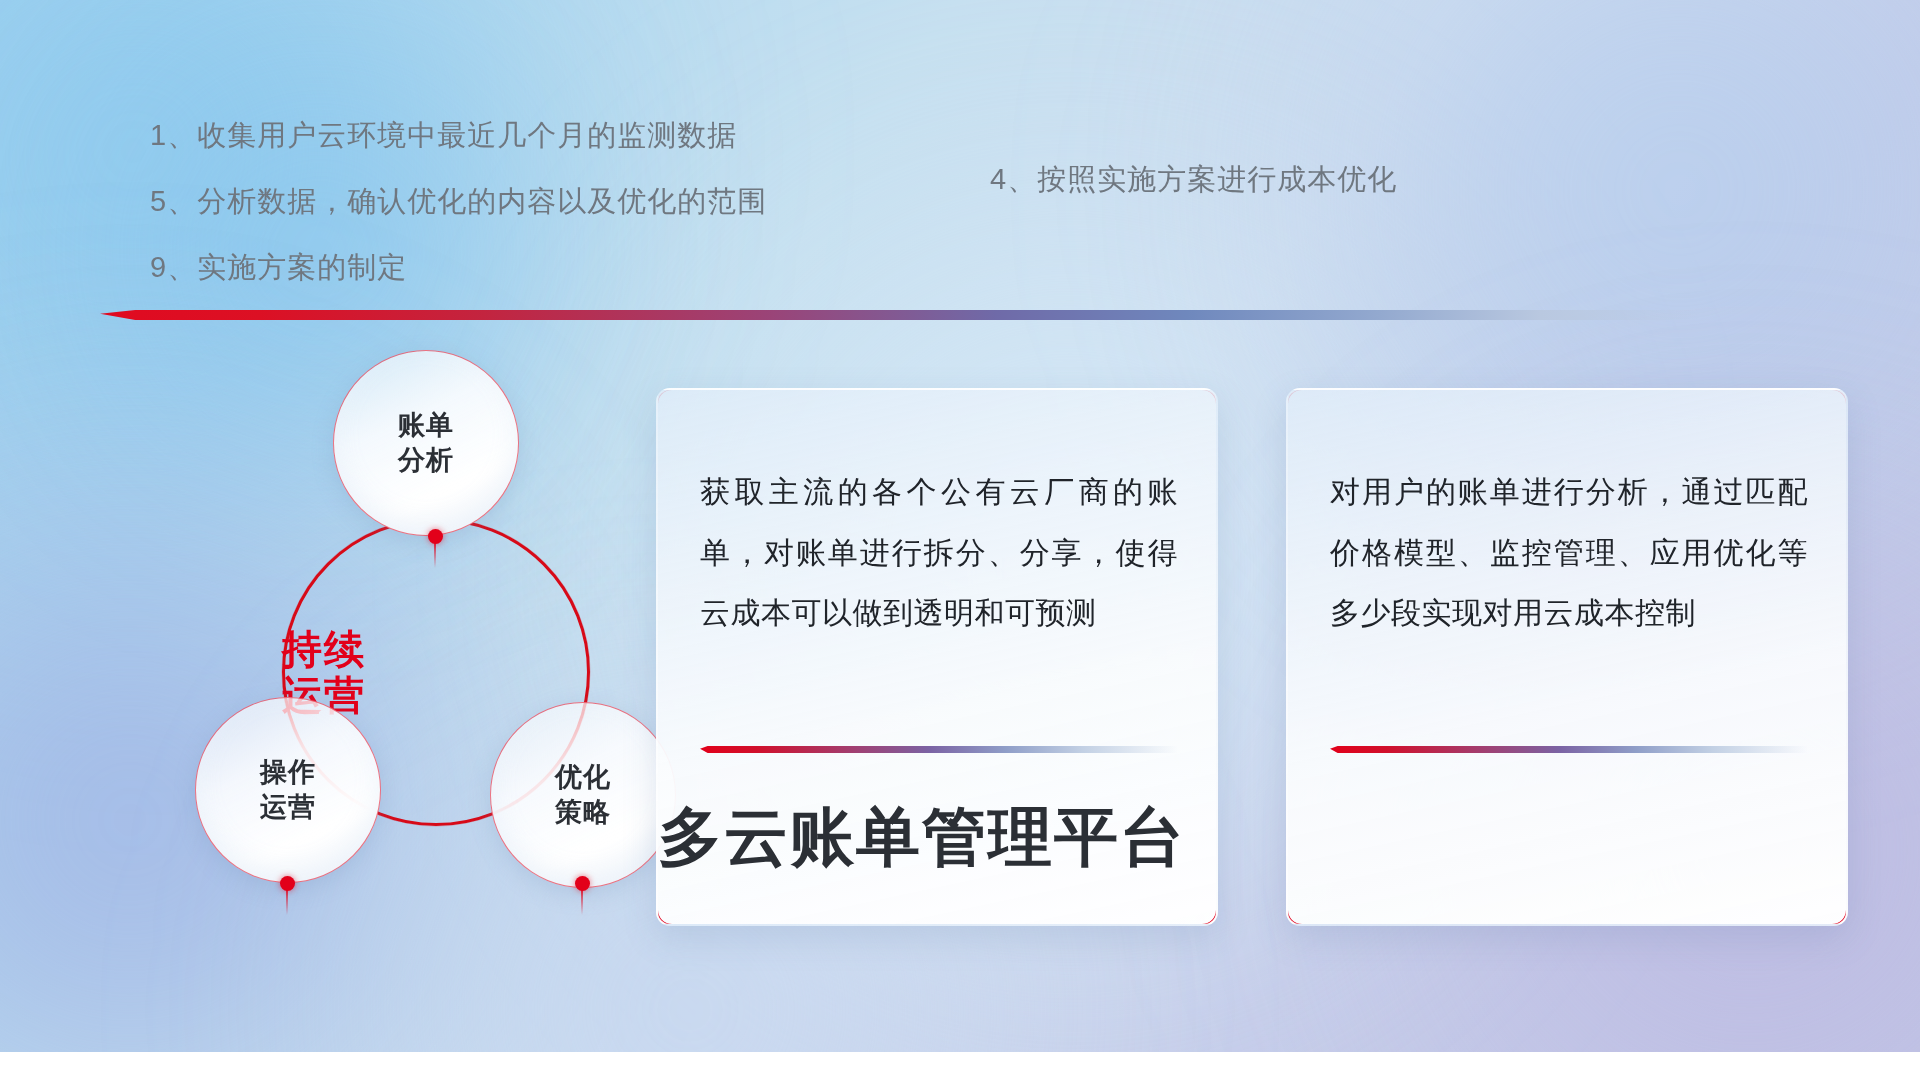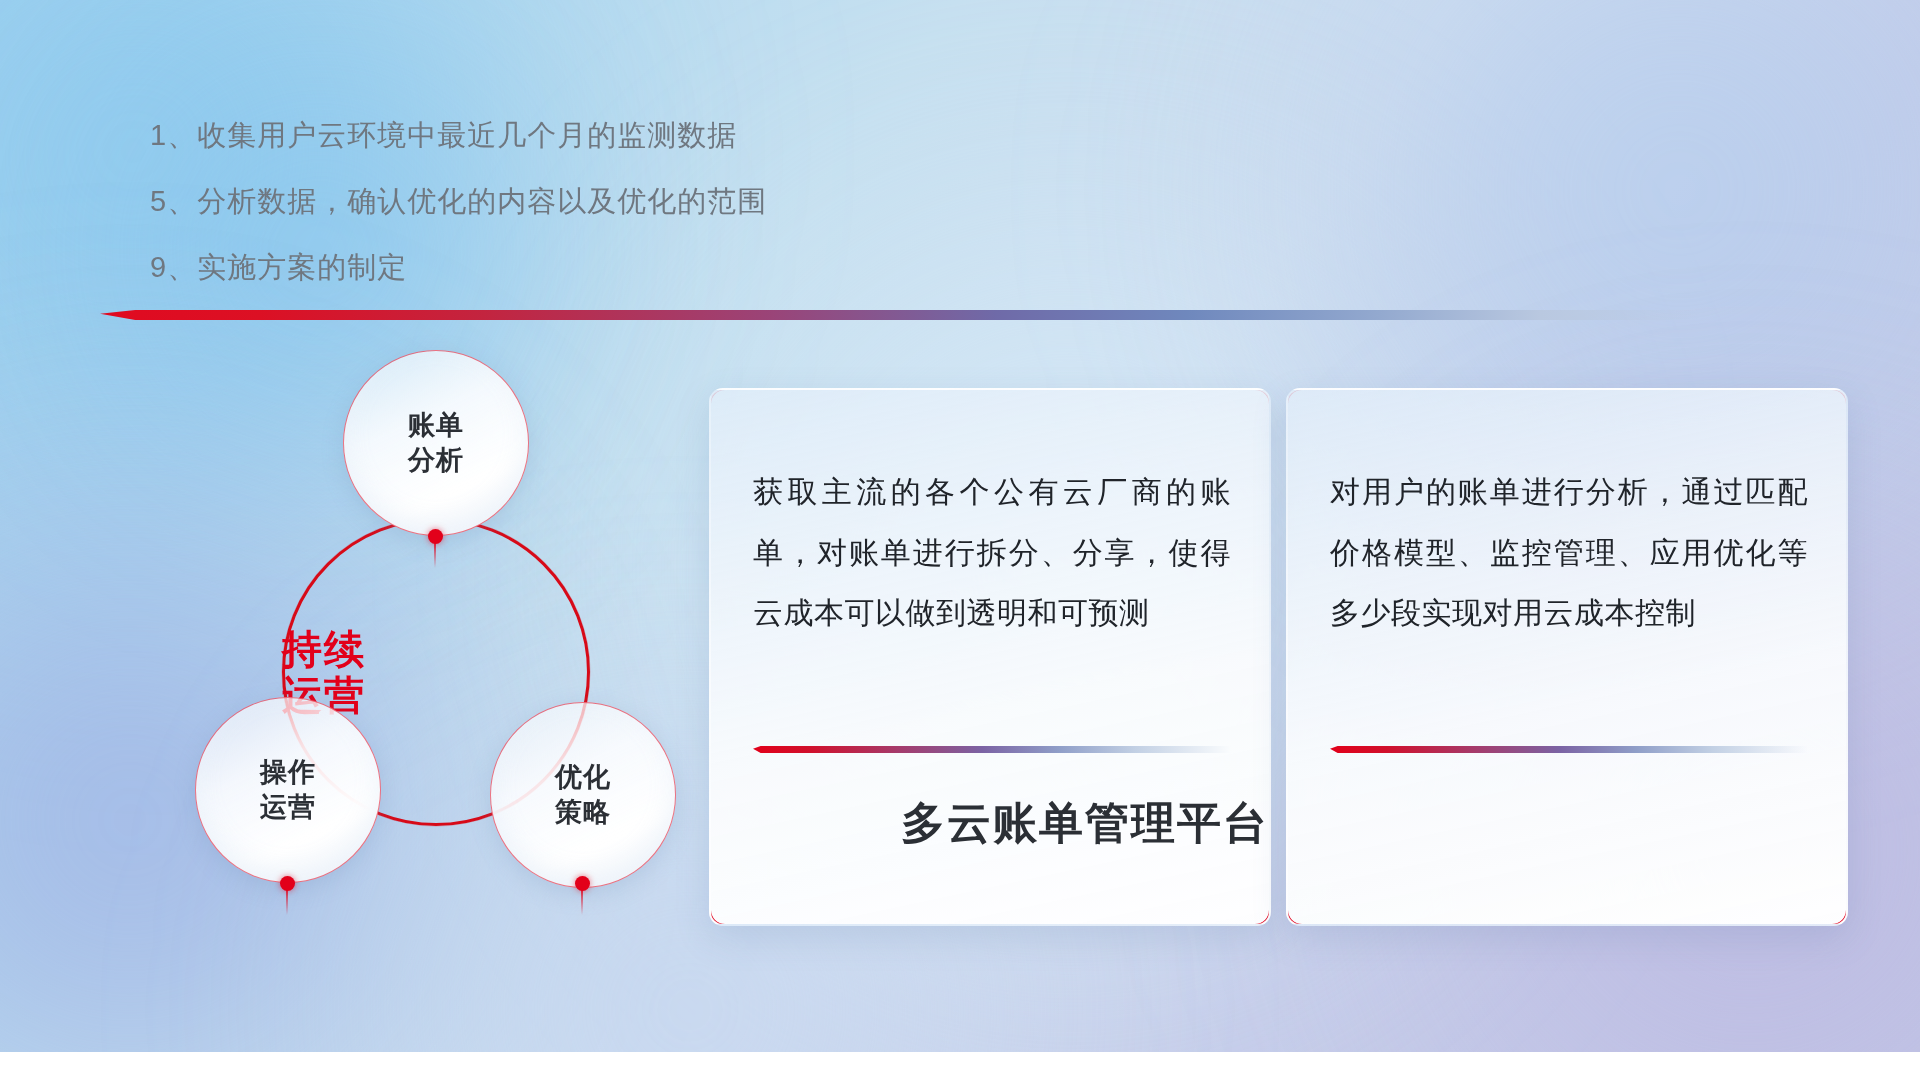--- a/index.html
+++ b/index.html
@@ -68,21 +68,21 @@
   }
   .node {
     position: absolute; width: 186px; height: 186px; border-radius: 50%;
     background: linear-gradient(155deg, rgba(255,255,255,0.52) 0%, rgba(252,253,255,0.9) 38%, #ffffff 72%, #f2f6fb 100%);
     border: 1.6px solid rgba(226,0,26,0.55);
     display: flex; flex-direction: column; align-items: center; justify-content: center;
     font-size: 27px; font-weight: bold; color: #2b2f35; line-height: 1.28;
     text-align: center; letter-spacing: 1px;
     box-shadow: 0 6px 22px rgba(110,140,180,0.22), inset 0 -10px 26px rgba(235,242,250,0.9);
   }
-  .node-top  { left: 243px; top: 0px; }
+  .node-top  { left: 233px; top: 0px; }
   .node-bl   { left: 95px;  top: 347px; }
   .node-br   { left: 390px; top: 352px; }
   .node .ln { display: block; }
   .dot {
     position: absolute; width: 15px; height: 15px; border-radius: 50%;
     background: #e2001a; box-shadow: 0 0 6px rgba(226,0,26,0.55);
   }
   .dot-top { left: 328px; top: 179px; }
   .dot-bl  { left: 180px; top: 526px; }
   .dot-br  { left: 475px; top: 526px; }
@@ -103,35 +103,35 @@
     box-shadow: 0 12px 34px rgba(96,124,166,0.18);
     overflow: hidden;
   }
   .card::before {
     content: ""; position: absolute; inset: -2px; border-radius: 16px; padding: 2px;
     background: linear-gradient(180deg, rgba(226,0,26,0.16) 0%, rgba(226,0,26,0.40) 34%, rgba(226,0,26,0.78) 62%, #e2001a 88%, #e2001a 100%);
     -webkit-mask: linear-gradient(#000 0 0) content-box, linear-gradient(#000 0 0);
     -webkit-mask-composite: xor; mask-composite: exclude;
     pointer-events: none;
   }
-  .card-1 { left: 709px; padding-left: 27px; }
+  .card-1 { left: 656px; padding-left: 27px; }
   .card-2 { left: 1286px; }
   .card-body {
     position: absolute; left: 42px; right: 38px; top: 72px;
     font-size: 30px; color: #20242a; line-height: 2.02; letter-spacing: 0.5px;
     text-align: justify; text-align-last: left;
   }
   .card-rule {
     position: absolute; left: 42px; width: 478px; top: 356px; height: 7px;
     background: linear-gradient(90deg, #e2001a 0%, #d0102c 12%, #a63a6a 30%, #7b63a4 48%, #8f9ec8 64%, #c2d0e4 80%, rgba(226,236,246,0) 100%);
     clip-path: polygon(0 40%, 1.6% 0, 100% 0, 100% 100%, 1.6% 100%);
   }
   .card-title {
     position: absolute; left: 0; right: 0; top: 404px;
-    text-align: right; font-size: 44px; font-weight: bold;
+    text-align: left; font-size: 64px; font-weight: bold;
     color: #2b2f35; letter-spacing: 2px;
   }
 </style>
 </head>
 <body>
 
 <div id="stage">
 
   <div class="bg-layer bg-base"></div>
   <div class="bg-layer">
@@ -144,20 +144,21 @@
     <div class="bg-blob blob-f"></div>
   </div>
 
   <div class="steps steps-left">
     <div class="step">1、收集用户云环境中最近几个月的监测数据</div>
     <div class="step">5、分析数据，确认优化的内容以及优化的范围</div>
     <div class="step">9、实施方案的制定</div>
   </div>
 
   <div class="steps steps-right">
+    <div class="step">4、按照实施方案进行成本优化</div>
   </div>
 
   <div class="rule-wrap">
     <div class="rule"></div>
   </div>
 
   <div class="diagram">
     <div class="ring"></div>
 
     <div class="center-label">

